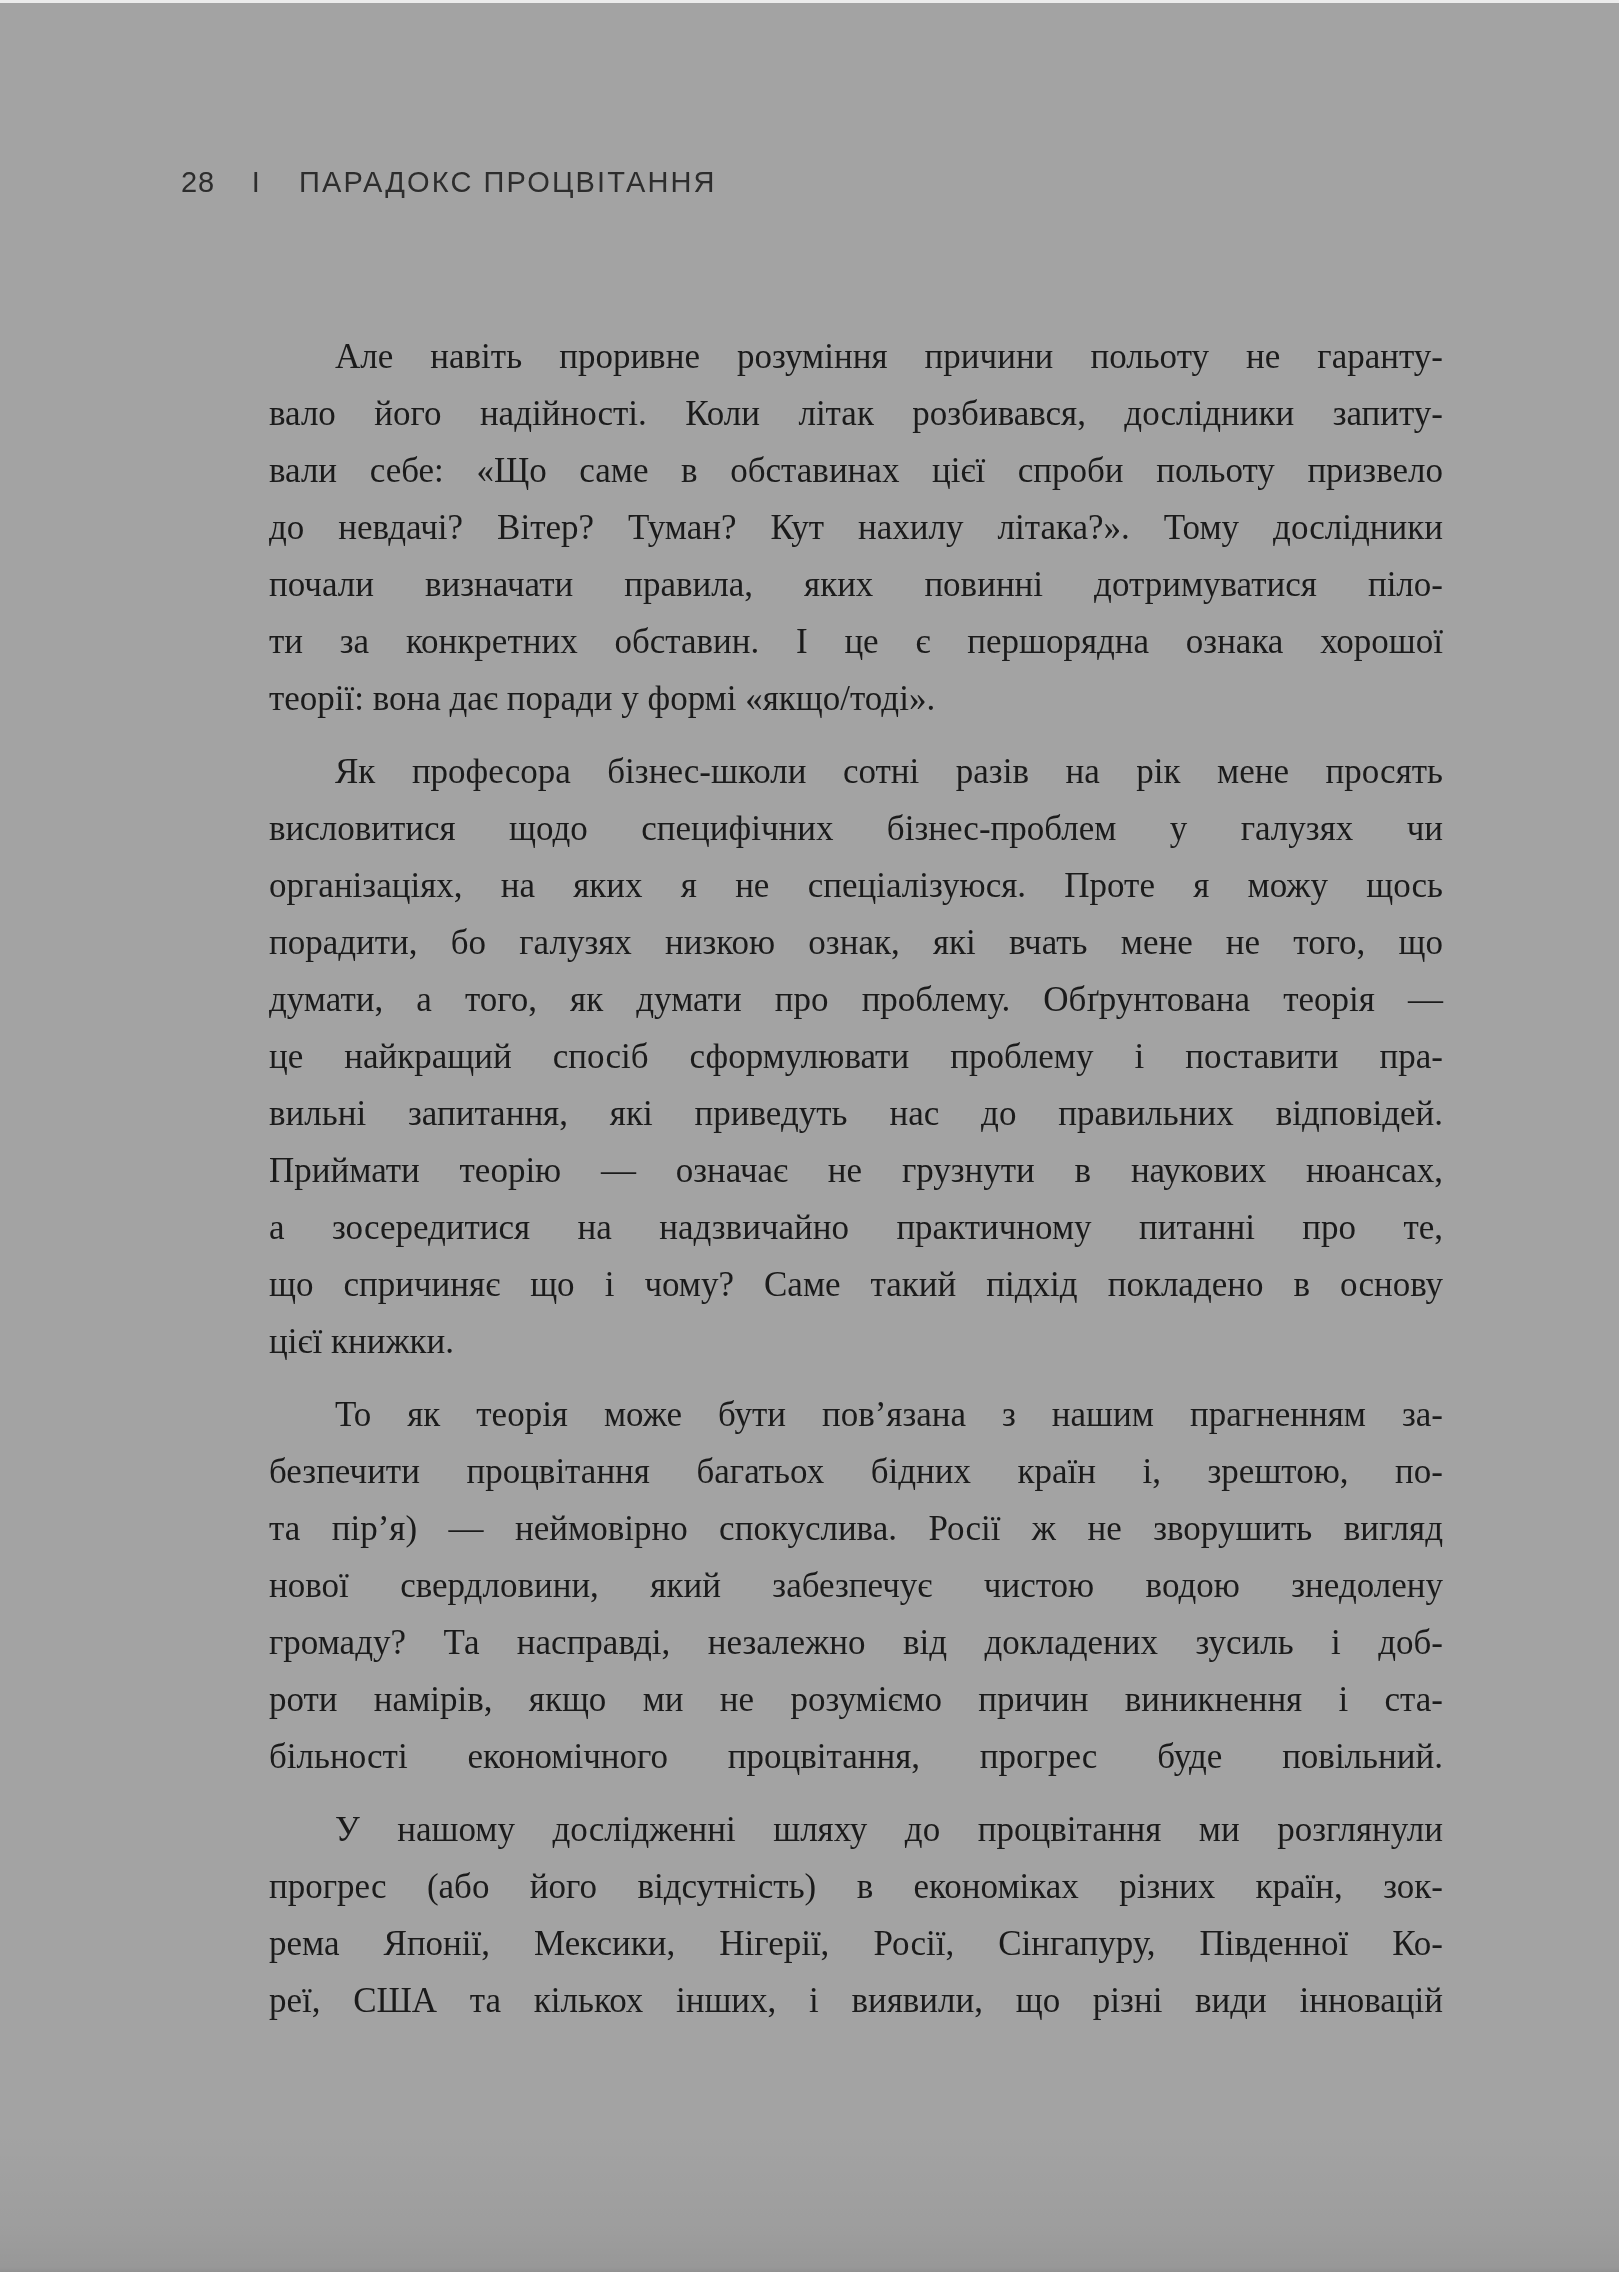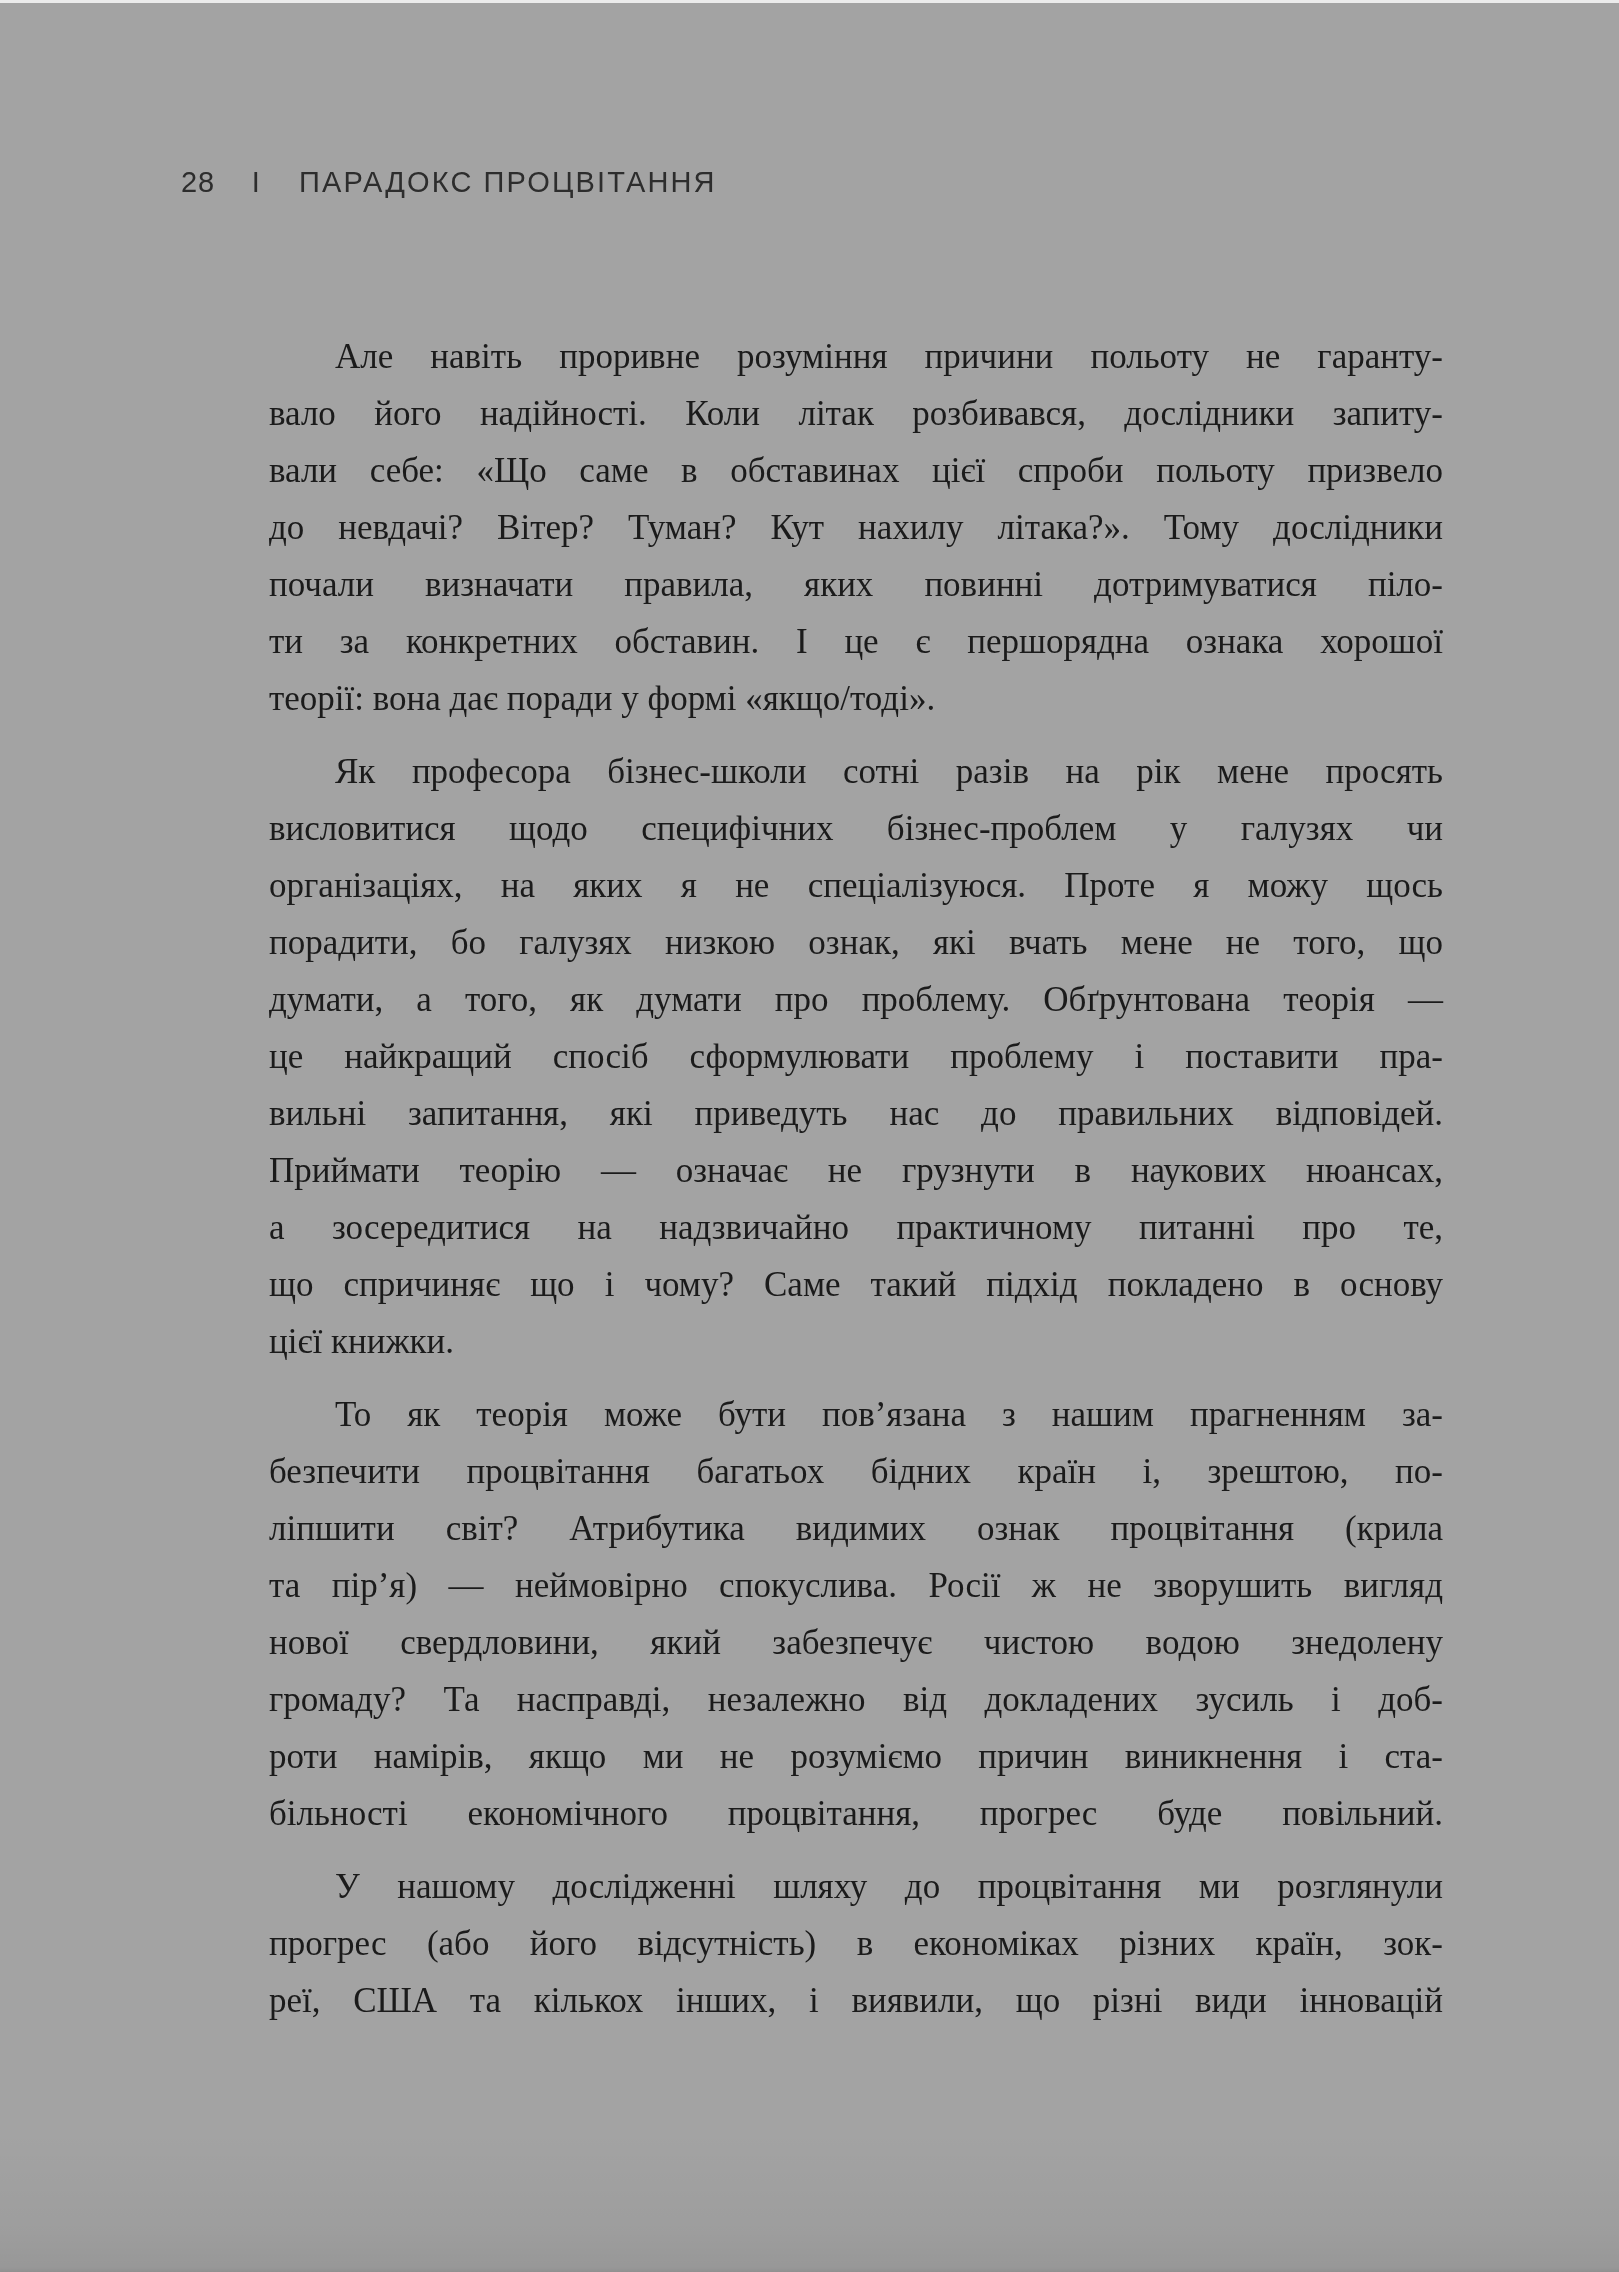--- a/index.html
+++ b/index.html
@@ -99,29 +99,29 @@
         <div class="line"><span class="run">це найкращий спосіб сформулювати проблему і поставити пра-</span></div>
         <div class="line"><span class="run">вильні запитання, які приведуть нас до правильних відповідей.</span></div>
         <div class="line"><span class="run">Приймати теорію — означає не грузнути в наукових нюансах,</span></div>
         <div class="line"><span class="run">а зосередитися на надзвичайно практичному питанні про те,</span></div>
         <div class="line"><span class="run italic">що спричиняє що</span><span class="run"> і чому? Саме такий підхід покладено в основу</span></div>
         <div class="line lastline"><span class="run">цієї книжки.</span></div>
       </div>
       <div class="paragraph">
         <div class="line indent"><span class="run">То як теорія може бути пов’язана з нашим прагненням за-</span></div>
         <div class="line"><span class="run">безпечити процвітання багатьох бідних країн і, зрештою, по-</span></div>
-        <div class="line"><span class="run">ліпшити світ? Атрибутика видимих ознак процвітання (крила</span></div>
         <div class="line"><span class="run">та пір’я) — неймовірно спокуслива. Росії ж не зворушить вигляд</span></div>
         <div class="line"><span class="run">нової свердловини, який забезпечує чистою водою знедолену</span></div>
         <div class="line"><span class="run">громаду? Та насправді, незалежно від докладених зусиль і доб-</span></div>
         <div class="line"><span class="run">роти намірів, якщо ми не розуміємо причин виникнення і ста-</span></div>
         <div class="line"><span class="run">більності економічного процвітання, прогрес буде повільний.</span></div>
       </div>
       <div class="paragraph">
         <div class="line indent"><span class="run">У нашому дослідженні шляху до процвітання ми розглянули</span></div>
         <div class="line"><span class="run">прогрес (або його відсутність) в економіках різних країн, зок-</span></div>
+        <div class="line"><span class="run">рема Японії, Мексики, Нігерії, Росії, Сінгапуру, Південної Ко-</span></div>
         <div class="line"><span class="run">реї, США та кількох інших, і виявили, що різні види інновацій</span></div>
       </div>
     </div>
 
   <div class="page-bottom-shadow"></div>
 </div>
 
 
 </body></html>

